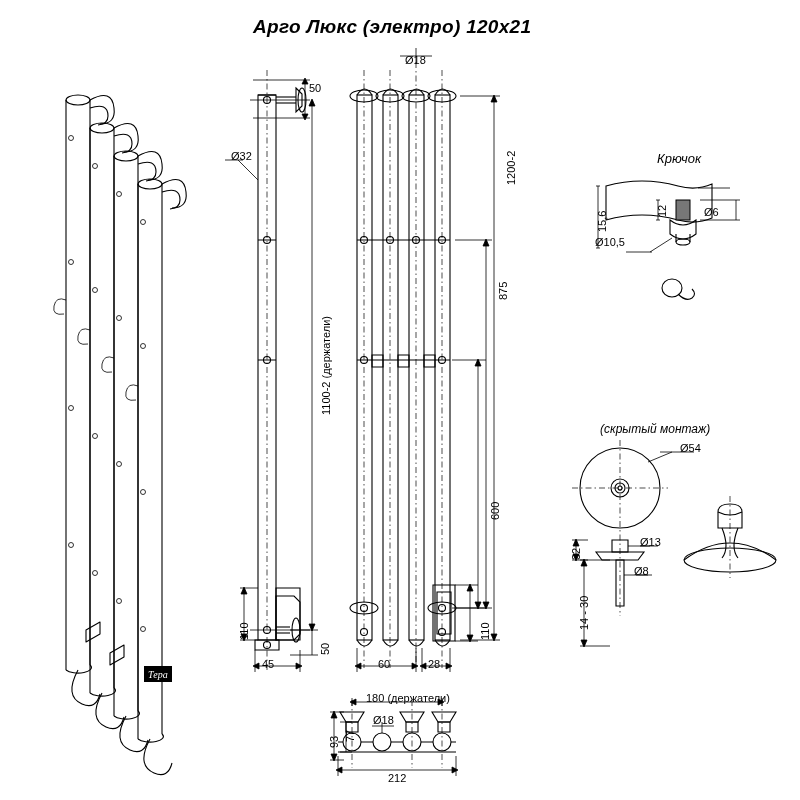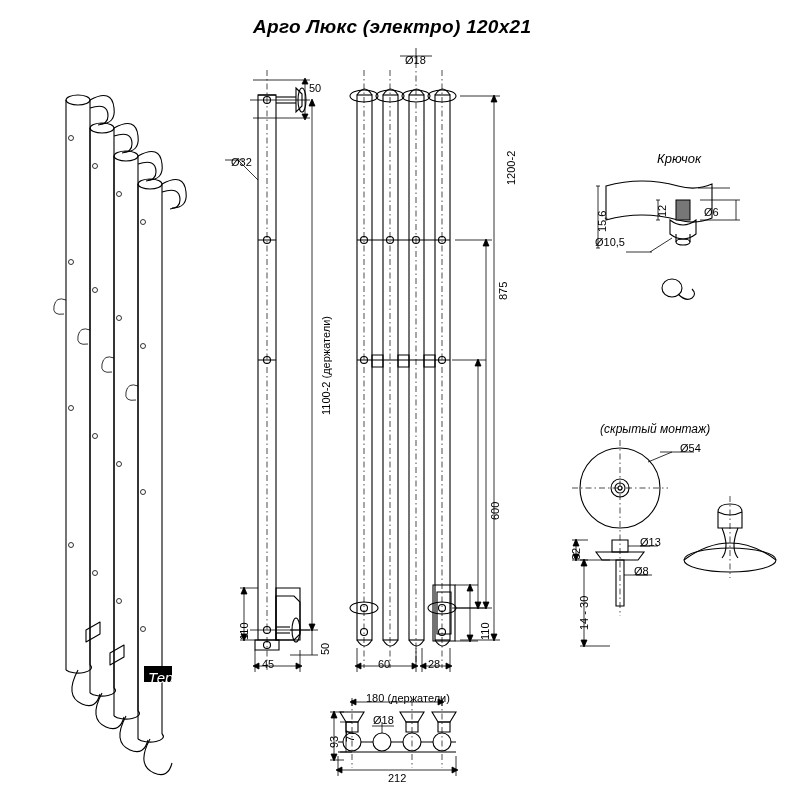--- a/index.html
+++ b/index.html
@@ -348,21 +348,21 @@
       <path d="M610 560 L580 560 M610 646 L580 646"></path>
       <path d="M584 560 L584 646"></path>
       <path d="M581 566 l3 -7 l3 7 z" class="fillb"></path>
       <path d="M581 640 l3 7 l3 -7 z" class="fillb"></path>
     </g>
 
   </svg>
 
   <div class="txt" style="left:405px;top:54px;">Ø18</div>
   <div class="txt" style="left:309px;top:82px;">50</div>
-  <div class="txt" style="left:231px;top:150px;margin-top:6px;">Ø32</div>
+  <div class="txt" style="left:231px;top:150px;">Ø32</div>
 
   <div class="txt rot90" style="left:505px;top:185px;">1200-2</div>
   <div class="txt rot90" style="left:497px;top:300px;">875</div>
   <div class="txt rot90" style="left:489px;top:520px;">600</div>
   <div class="txt rot90" style="left:320px;top:415px;">1100-2 (держатели)</div>
 
   <div class="txt rot90" style="left:238px;top:640px;">110</div>
   <div class="txt rot90" style="left:319px;top:655px;">50</div>
   <div class="txt rot90" style="left:479px;top:640px;">110</div>
 
@@ -382,15 +382,15 @@
   <div class="txt rot90" style="left:656px;top:217px;">12</div>
   <div class="txt" style="left:595px;top:236px;">Ø10,5</div>
 
   <div class="txt lbl-it" style="left:600px;top:422px;font-size:12px;">(скрытый монтаж)</div>
   <div class="txt" style="left:680px;top:442px;">Ø54</div>
   <div class="txt" style="left:640px;top:536px;">Ø13</div>
   <div class="txt" style="left:634px;top:565px;text-align:center;">Ø8</div>
   <div class="txt rot90" style="left:570px;top:560px;">32</div>
   <div class="txt rot90" style="left:578px;top:630px;">14 - 30</div>
 
-  <div class="txt" style="left:148px;top:669px;color:#fff;font-size:15px;font-style:italic;">Тера</div>
+  <div class="txt" style="left:148px;top:669px;color:#fff;font-size:10px;font-style:italic;font-family:Liberation Serif, serif;">Тера</div>
 
 </div>
 
 </body></html>

